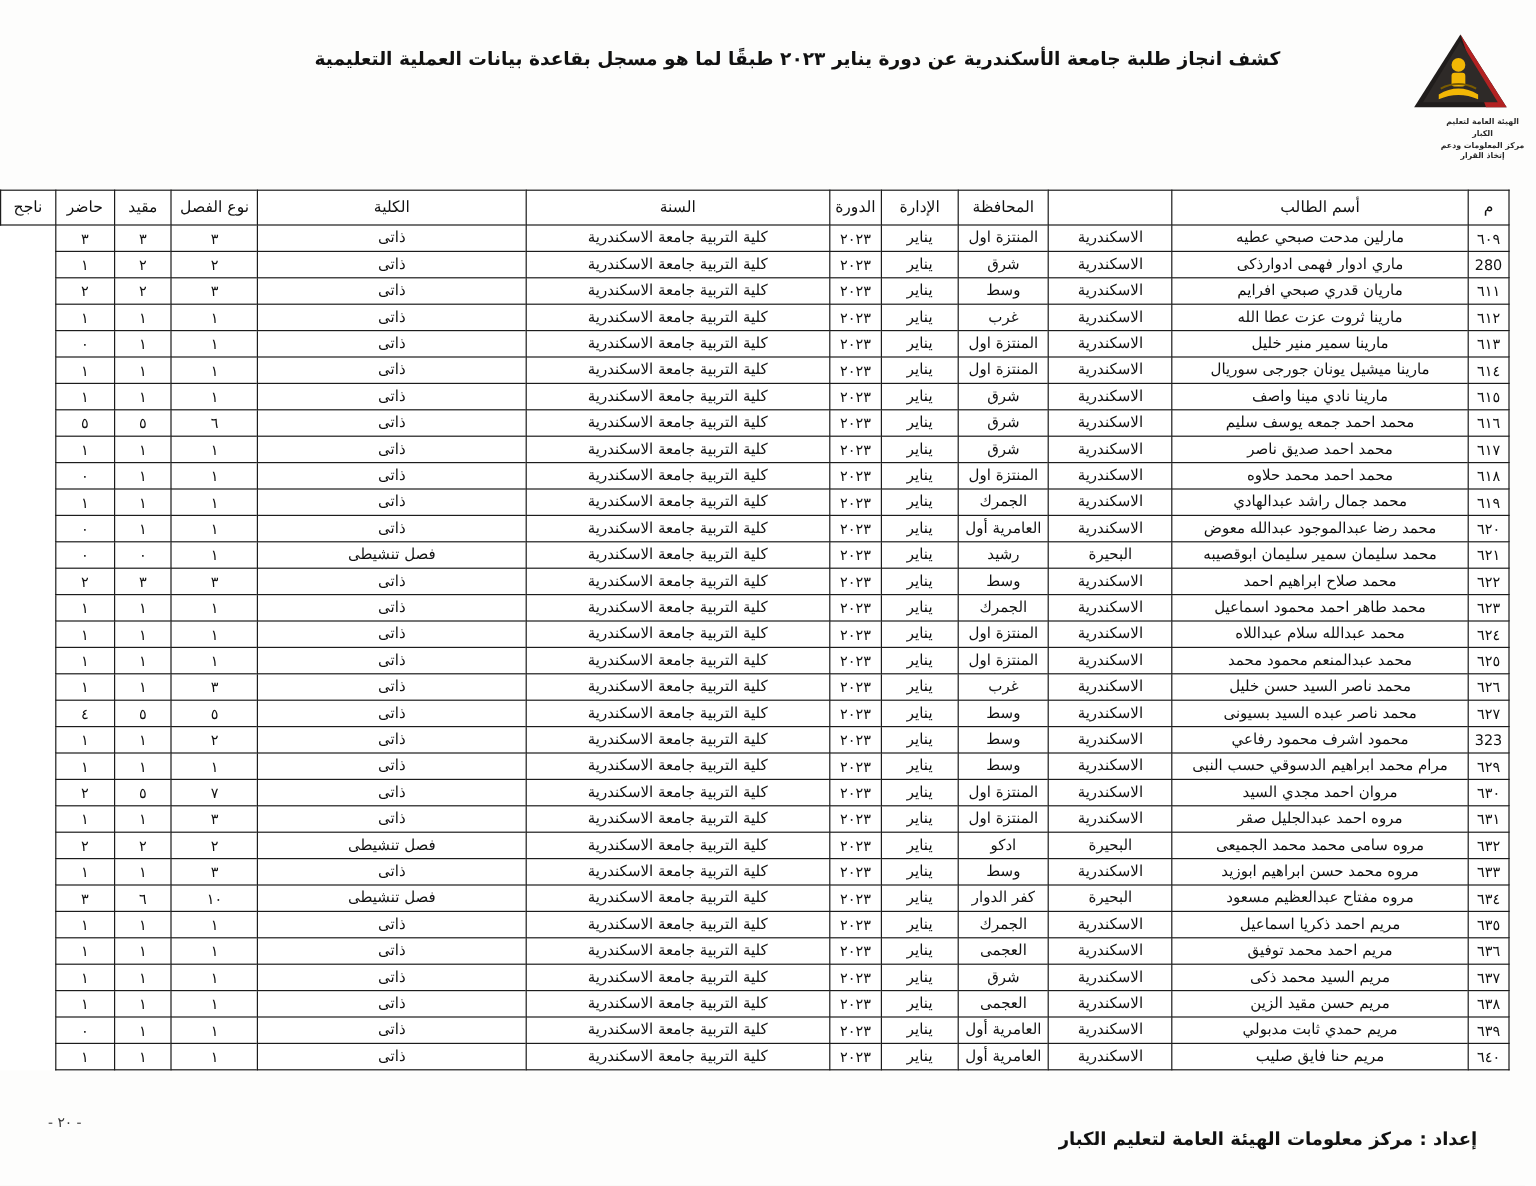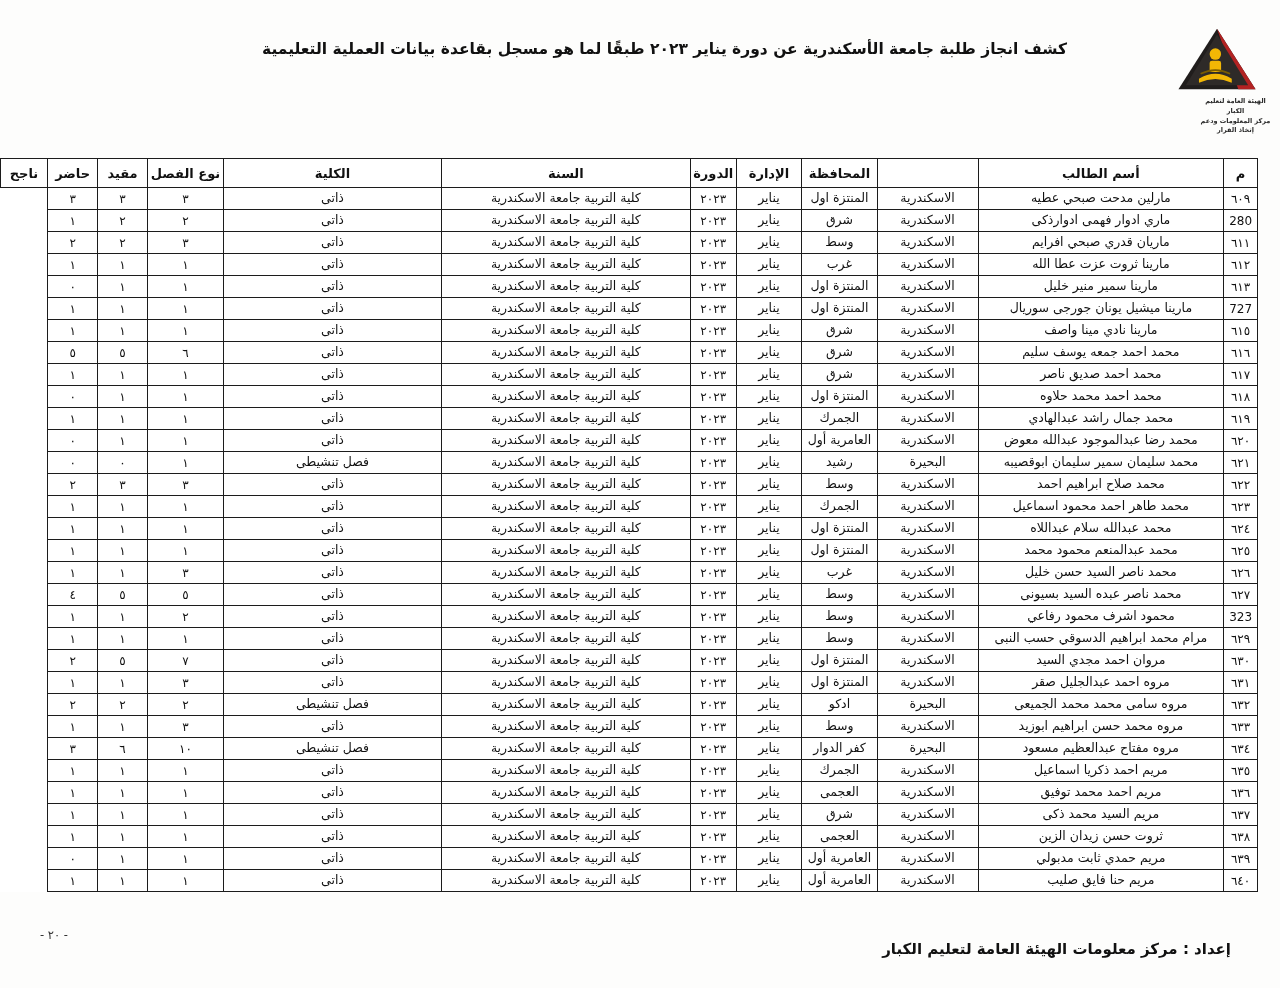--- a/index.html
+++ b/index.html
@@ -41,21 +41,21 @@
   }
   .report-table th,.report-table td{
     border:1.5px solid #1c1c1c;
     padding:0 2px;
     text-align:center;
     vertical-align:middle;
     overflow:hidden;
     white-space:nowrap;
   }
   .report-table th{
-    height:28px;font-size:13px;font-weight:bold;
+    height:28px;font-size:13px;font-weight:normal;
   }
   .report-table td{
     height:21px;font-size:12.5px;line-height:1;
   }
   .c-no{width:33px;}
   .c-name{width:260px;}
   .c-spacer{width:125px;border-top:1.5px solid #1c1c1c;}
   .c-governorate{width:70px;}
   .c-administration{width:75px;}
   .c-session{width:41px;}
@@ -178,21 +178,21 @@
           <td class="c-administration">المنتزة اول</td>
           <td class="c-session">يناير</td>
           <td class="c-year">٢٠٢٣</td>
           <td class="c-college">كلية التربية جامعة الاسكندرية</td>
           <td class="c-class-type">ذاتى</td>
           <td class="c-enrolled">١</td>
           <td class="c-present">١</td>
           <td class="c-passed">٠</td>
         </tr>
         <tr>
-          <td class="c-no">727</td>
+          <td class="c-no">٦١٤</td>
           <td class="c-name">مارينا ميشيل يونان جورجى سوريال</td>
           <td class="c-governorate">الاسكندرية</td>
           <td class="c-administration">المنتزة اول</td>
           <td class="c-session">يناير</td>
           <td class="c-year">٢٠٢٣</td>
           <td class="c-college">كلية التربية جامعة الاسكندرية</td>
           <td class="c-class-type">ذاتى</td>
           <td class="c-enrolled">١</td>
           <td class="c-present">١</td>
           <td class="c-passed">١</td>
@@ -491,21 +491,21 @@
           <td class="c-session">يناير</td>
           <td class="c-year">٢٠٢٣</td>
           <td class="c-college">كلية التربية جامعة الاسكندرية</td>
           <td class="c-class-type">ذاتى</td>
           <td class="c-enrolled">١</td>
           <td class="c-present">١</td>
           <td class="c-passed">١</td>
         </tr>
         <tr>
           <td class="c-no">٦٣٨</td>
-          <td class="c-name">ثروت حسن زيدان الزين</td>
+          <td class="c-name">مريم حسن مقيد الزين</td>
           <td class="c-governorate">الاسكندرية</td>
           <td class="c-administration">العجمى</td>
           <td class="c-session">يناير</td>
           <td class="c-year">٢٠٢٣</td>
           <td class="c-college">كلية التربية جامعة الاسكندرية</td>
           <td class="c-class-type">ذاتى</td>
           <td class="c-enrolled">١</td>
           <td class="c-present">١</td>
           <td class="c-passed">١</td>
         </tr>

